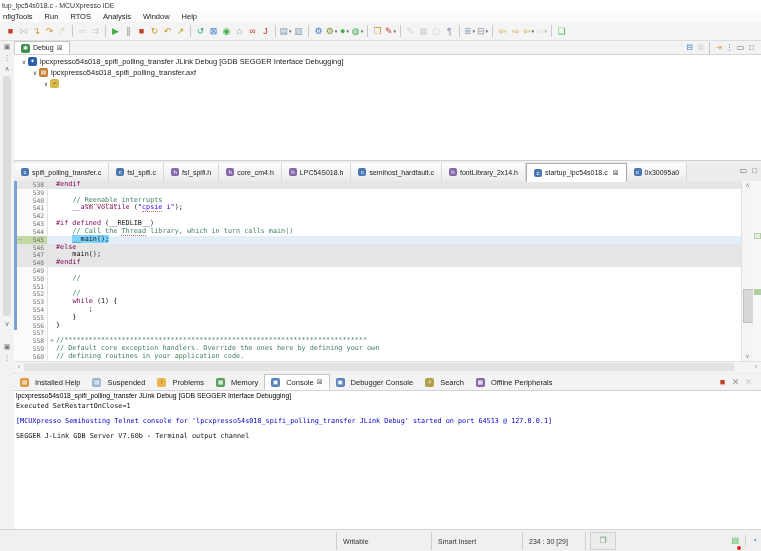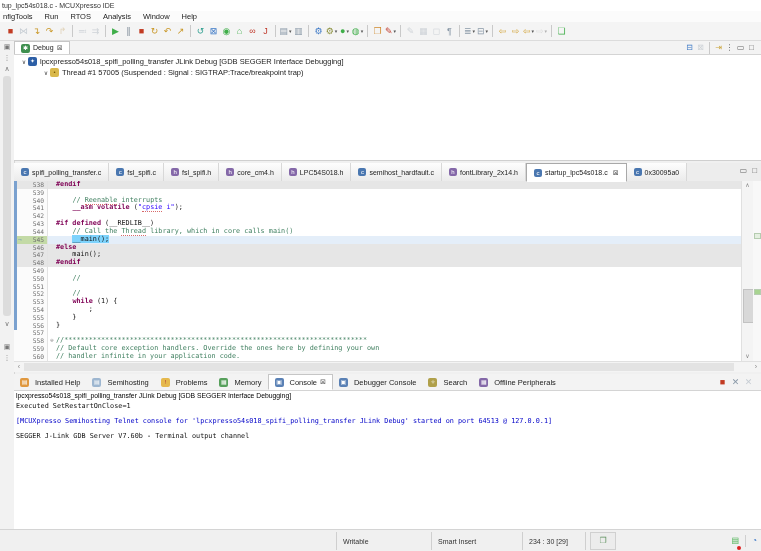--- a/index.html
+++ b/index.html
@@ -51,21 +51,21 @@
   #code-area{position:absolute;left:0;top:18px;width:747px;height:180px;overflow:hidden;background:#fff}
   .crow{display:flex;height:7.82px;line-height:7.9px;font-family:"DejaVu Sans Mono",monospace;font-size:6.8px}
   .crow.inactive{background:#e6e6e6}
   .crow.cur{background:#e4eef9}
   .lnum{flex:none;width:30px;text-align:right;padding-right:3px;color:#707070;font-size:6.3px;
         background:#fbfbfb;border-right:1px solid #e3e3e3}
   .crow.inactive .lnum{background:transparent}
   .crow.cur .lnum{background:#c3daa6}
   .fold{flex:none;width:8px;text-align:center;font-size:5.5px;color:#8a8a8a}
   .ctext{white-space:pre;flex:1}
-  .tok-pp,.tok-kw{color:#7f0055;font-weight:bold}
+  .tok-pp,.tok-kw{color:#7f0055;font-weight:normal}
   .tok-com{color:#3f7f5f}
   .tok-com-u{color:#3f7f5f;border-bottom:1px dotted #d86a6a}
   .tok-str{color:#2a00ff}
   .tok-str-u{color:#2a00ff;border-bottom:1px dotted #d86a6a}
   .tok-plain{color:#111}
   .tok-cur{background:#7dd3fc;color:#111}
   #range-bar{position:absolute;left:0;top:0;width:3px;height:149px;background:#7aa1cf;z-index:1}
   #ip-arrow{position:absolute;left:3px;font-size:6px;color:#3a76c4;z-index:2;line-height:7.8px}
   #vscroll{position:absolute;right:8px;top:0;width:11px;height:180px;background:#f4f4f4;border-left:1px solid #e0e0e0}
   #vscroll .sarr{width:11px;height:9px;text-align:center;font-size:6px;color:#888;line-height:9px}
@@ -194,24 +194,28 @@
         <span class="tb-ic" style="color: rgb(102, 102, 102);">▭</span>
         <span class="tb-ic" style="color: rgb(102, 102, 102);">□</span>
       </div>
   </div>
   <div id="debug-tree">
       <div class="tree-row" style="padding-left: 6px;">
         <span class="chev">∨</span>
         <span class="mini-ic" style="background: rgb(45, 95, 166); color: rgb(255, 255, 255);">✦</span>
         <span class="tree-label">lpcxpresso54s018_spifi_polling_transfer JLink Debug [GDB SEGGER Interface Debugging]</span>
       </div>
+      <div class="tree-row" style="padding-left: 17px;">
+        <span class="chev">∨</span>
+        <span class="mini-ic" style="background: rgb(200, 127, 47); color: rgb(255, 255, 255);">▤</span>
+        <span class="tree-label">lpcxpresso54s018_spifi_polling_transfer.axf</span>
+      </div>
       <div class="tree-row" style="padding-left: 28px;">
         <span class="chev">∨</span>
         <span class="mini-ic" style="background: rgb(217, 184, 74); color: rgb(122, 90, 0);">•</span>
-        <span class="tree-label">Thread #1 57005 (Suspended : Signal : SIGTRAP:Trace/breakpoint trap)</span>
       </div>
     </div>
 </div>
 
 <div class="abs" id="editor">
   <div id="editor-tabs">
     <div class="etab">
         <span class="ficon c">c</span>
         <span>spifi_polling_transfer.c</span>
       </div>
@@ -282,21 +286,21 @@
           <span class="ctext"></span>
         </div>
         <div class="crow">
           <span class="lnum">543</span>
           <span class="fold"></span>
           <span class="ctext"><span class="tok-pp">#if defined</span><span class="tok-plain"> (__REDLIB__)</span></span>
         </div>
         <div class="crow">
           <span class="lnum">544</span>
           <span class="fold"></span>
-          <span class="ctext"><span class="tok-plain">    </span><span class="tok-com">// Call the </span><span class="tok-com-u">Thread</span><span class="tok-com"> library, which in core calls main()</span></span>
+          <span class="ctext"><span class="tok-plain">    </span><span class="tok-com">// Call the </span><span class="tok-com-u">Thread</span><span class="tok-com"> library, which in turn calls main()</span></span>
         </div>
         <div class="crow cur">
           <span class="lnum">545</span>
           <span class="fold"></span>
           <span class="ctext"><span class="tok-plain">    </span><span class="tok-cur">__main();</span></span>
         </div>
         <div class="crow inactive">
           <span class="lnum">546</span>
           <span class="fold"></span>
           <span class="ctext"><span class="tok-pp">#else</span></span>
@@ -362,21 +366,21 @@
           <span class="ctext"><span class="tok-com">//**************************************************************************</span></span>
         </div>
         <div class="crow">
           <span class="lnum">559</span>
           <span class="fold"></span>
           <span class="ctext"><span class="tok-com">// Default core exception handlers. Override the ones here by defining your own</span></span>
         </div>
         <div class="crow">
           <span class="lnum">560</span>
           <span class="fold"></span>
-          <span class="ctext"><span class="tok-com">// handler infinite in your application code.</span></span>
+          <span class="ctext"><span class="tok-com">// defining routines in your application code.</span></span>
         </div>
       </div>
     <div id="vscroll">
       <div class="sarr">∧</div>
       <div id="vthumb"></div>
       <div class="sarr bottom">∨</div>
     </div>
     <div id="overview">
       <div class="ovmark" style="top:52px;background:#e4efe0"></div>
       <div class="ovmark" style="top:108px;background:#a8d491"></div>
@@ -391,21 +395,21 @@
 </div>
 
 <div class="abs" id="bottom-panel">
   <div id="bottom-tabs">
     <div class="btab">
         <span class="mini-ic" style="background: rgb(224, 152, 63); color: rgb(255, 255, 255);">▤</span>
         <span>Installed Help</span>
       </div>
       <div class="btab">
         <span class="mini-ic" style="background: rgb(157, 182, 208); color: rgb(255, 255, 255);">▤</span>
-        <span>Semihosting</span>
+        <span>Suspended</span>
       </div>
       <div class="btab">
         <span class="mini-ic" style="background: rgb(229, 184, 76); color: rgb(170, 51, 51);">!</span>
         <span>Problems</span>
       </div>
       <div class="btab">
         <span class="mini-ic" style="background: rgb(87, 160, 92); color: rgb(255, 255, 255);">▦</span>
         <span>Memory</span>
       </div>
       <div class="btab active">

